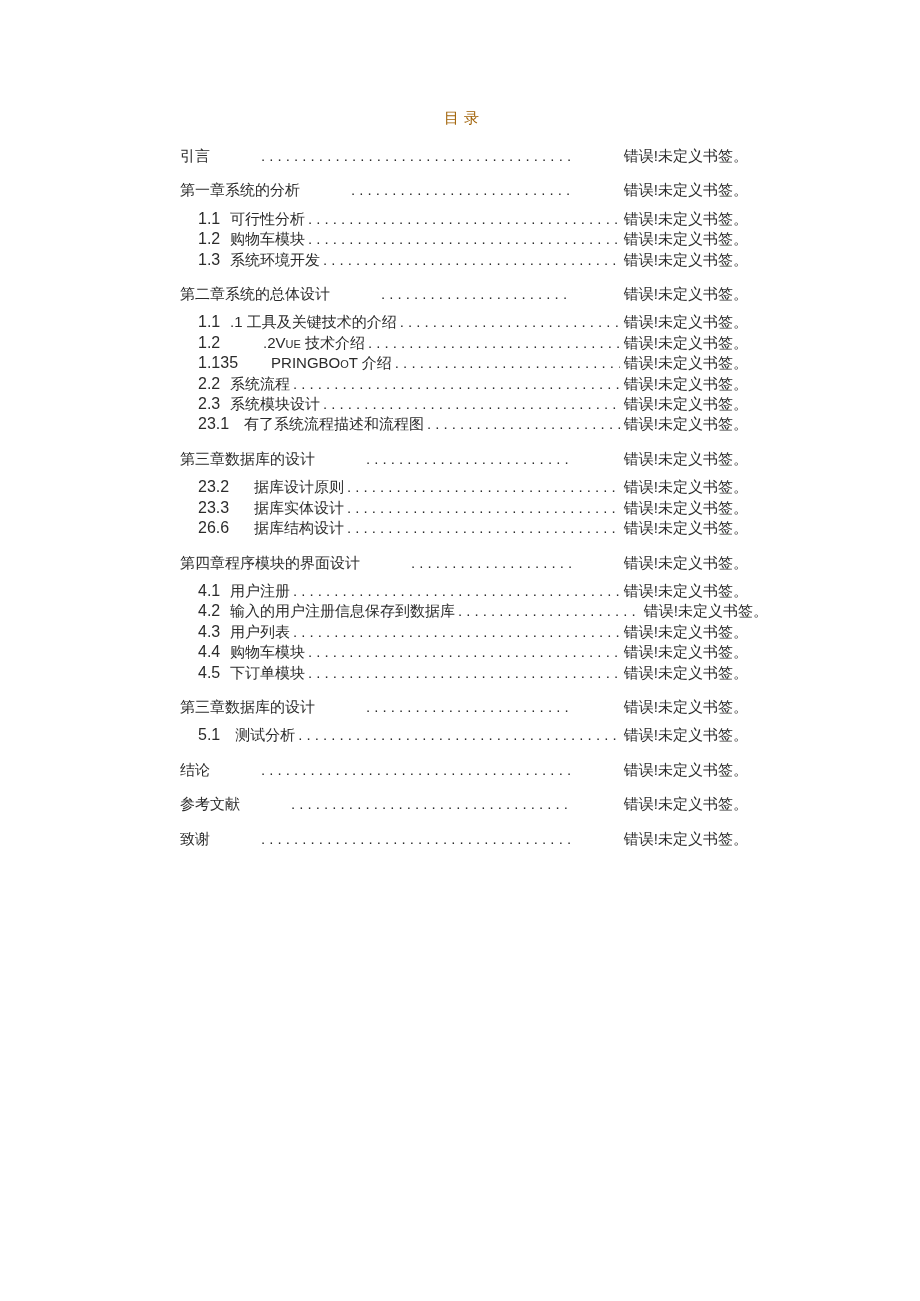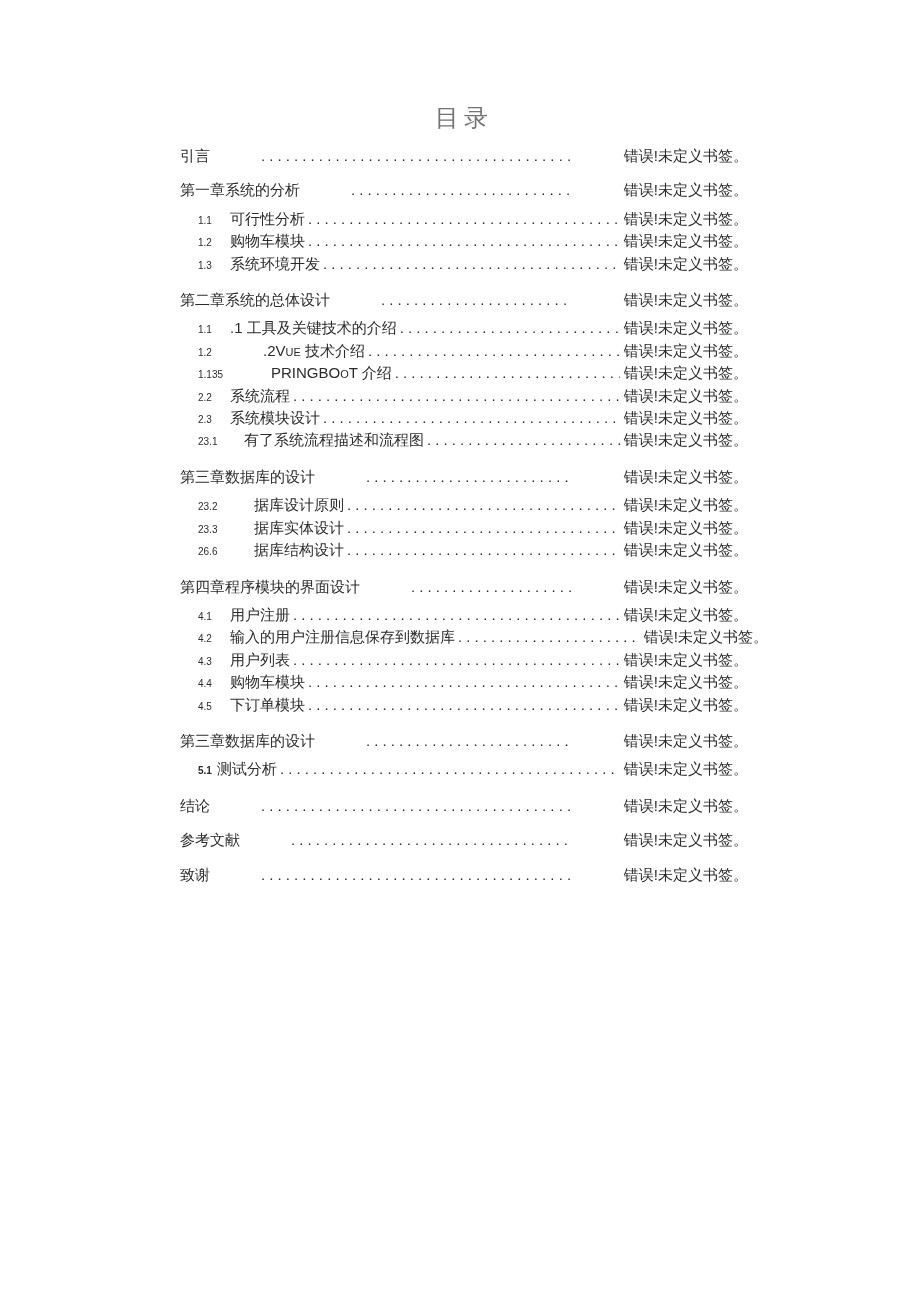--- a/index.html
+++ b/index.html
@@ -9,50 +9,50 @@
     height: 1301px;
     box-sizing: border-box;
     background: #ffffff;
     color: #2b2b2b;
     padding: 104px 172px 0 180px;
     overflow: hidden;
     
     font-family: "Liberation Sans", serif;
   }
   .toc-title {
-    font-size: 24px;
+    font-size: 15px;
     line-height: 28px;
     font-weight: 400;
     text-align: center;
     letter-spacing: 5px;
     margin: 0 0 8px 0;
-    color: #737373;
+    color: #a16207;
     font-family: "Liberation Serif", serif;
   }
   .toc { display: block; }
   .toc-row {
     display: flex;
     align-items: baseline;
     font-size: 15px;
     line-height: 20.4px;
     white-space: pre;
   }
   .lvl0 { margin-top: 14px; margin-bottom: 8px; gap: 48px; }
   .lvl1 { padding-left: 18px; }
   .num {
     flex: 0 0 auto;
-    font-size: 10px;
+    font-size: 16px;
     font-family: "Liberation Sans", sans-serif;
   }
   
   .tab-t1 .num { min-width: 32px; }
   .tab-t2 .num { min-width: 40px; }
   .tab-t3 .num { min-width: 46px; }
   .tab-t4 .num { min-width: 56px; }
-  .tab-t0 .num { margin-right: 5px; font-weight: bold; }
+  .tab-t0 .num { margin-right: 15px; }
   .label { flex: 0 0 auto; }
   .smallcaps .label { font-variant: small-caps; margin-left: 33px; }
   .dots {
     flex: 1 1 auto;
     overflow: hidden;
     height: 20.4px;
     padding-left: 3px;
     letter-spacing: 4.1px;
     color: #2b2b2b;
   }

